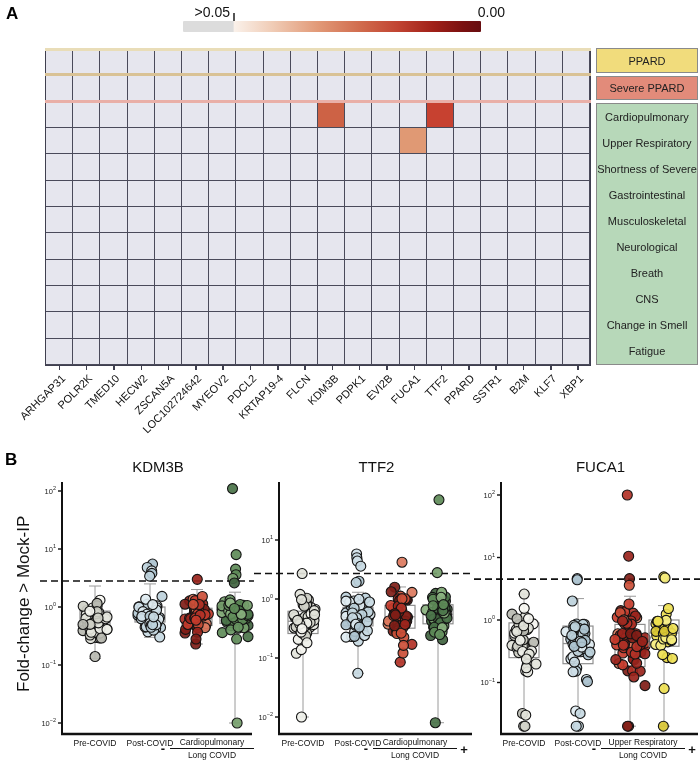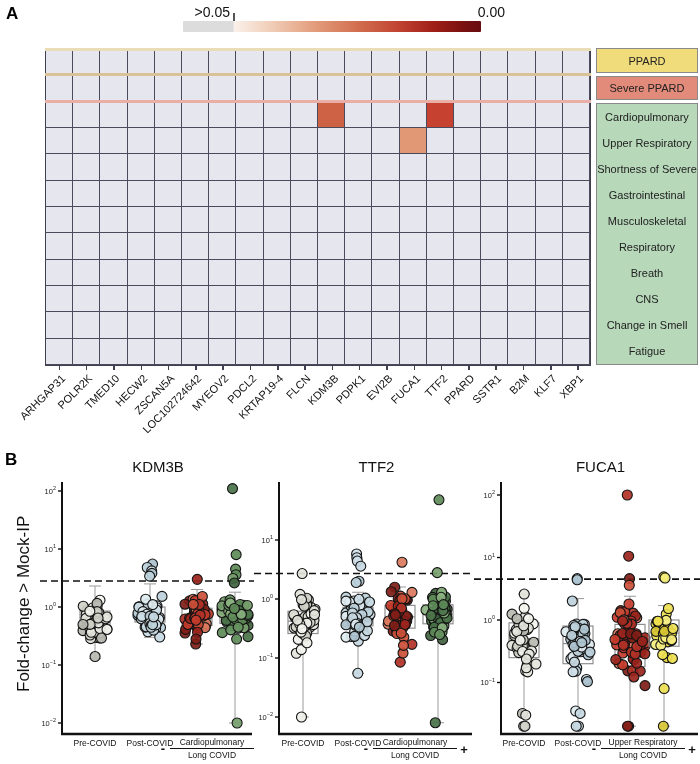--- a/index.html
+++ b/index.html
@@ -333,21 +333,21 @@
     </div>
     <div class="rowlab-box" style="top: 76px; height: 23.5px; background: rgb(226, 139, 122);">
       <div class="rowlab">Severe PPARD</div>
     </div>
     <div class="rowlab-box" style="top: 102.5px; height: 262px; background: rgb(183, 216, 185);">
       <div class="rowlab">Cardiopulmonary</div>
       <div class="rowlab">Upper Respiratory</div>
       <div class="rowlab">Shortness of Severe</div>
       <div class="rowlab">Gastrointestinal</div>
       <div class="rowlab">Musculoskeletal</div>
-      <div class="rowlab">Respiratory</div>
+      <div class="rowlab">Neurological</div>
       <div class="rowlab">Breath</div>
       <div class="rowlab">CNS</div>
       <div class="rowlab">Change in Smell</div>
       <div class="rowlab">Fatigue</div>
     </div>
   </div>
 
 <div class="panel-label" style="left:5px;top:450px;">B</div>
 <div id="ylab-b">Fold-change &gt; Mock-IP</div>
 

